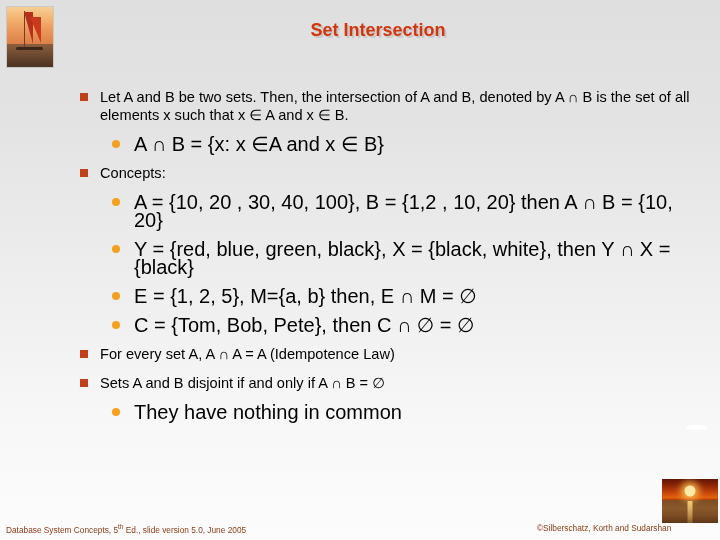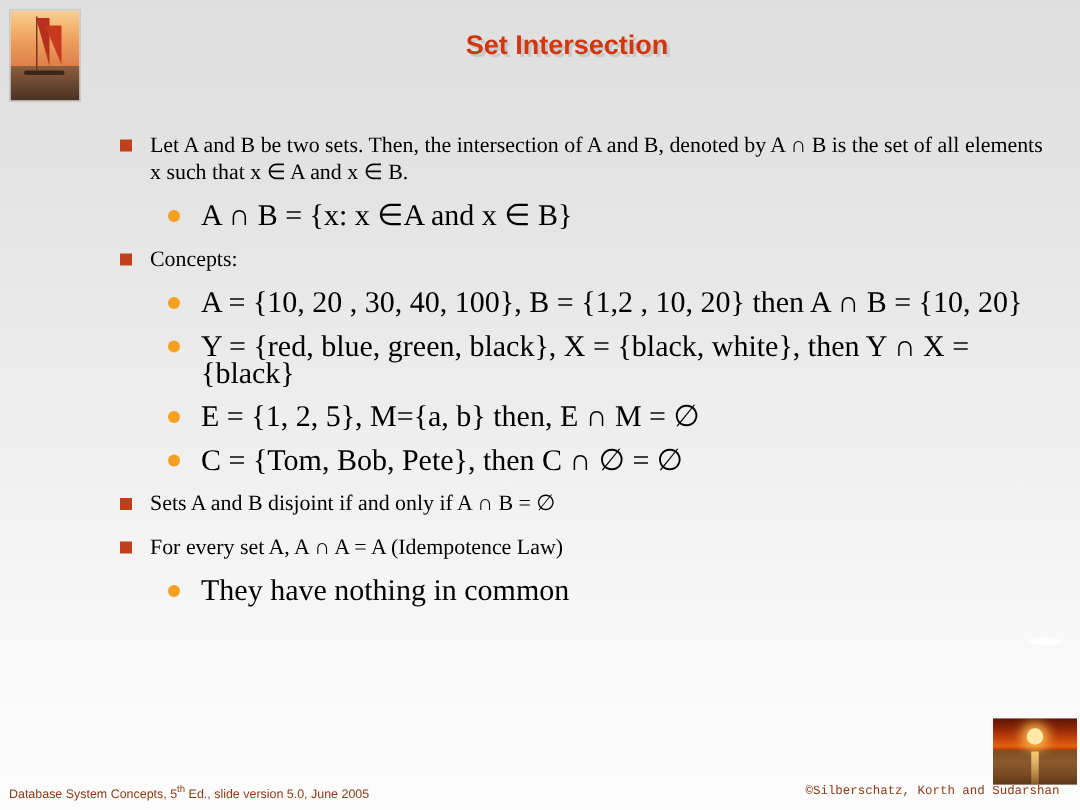--- a/index.html
+++ b/index.html
@@ -127,21 +127,21 @@
   }
   .lv2 > .mk {
     position: absolute;
     left: 36px;
     top: 5px;
     width: 8px;
     height: 8px;
     border-radius: 50%;
     background: #f5a01e;
   }
-  .txt { display: inline; font-family: Liberation Serif, serif; }
+  .txt { display: inline; }
 
   
   .sunset {
     position: absolute;
     left: 662px;
     top: 479px;
     width: 56px;
     height: 44px;
     overflow: hidden;
     background: #6b3a18;
@@ -177,21 +177,21 @@
     left: 0;
     top: 521px;
     width: 720px;
     height: 16px;
     font-size: 8.3px;
     color: #8a3b15;
     font-family: "Liberation Sans", sans-serif;
   }
   .f-left  { position: absolute; left: 6px;   top: 2px; white-space: nowrap; }
   .f-mid   { position: absolute; left: 360px; top: 2px; white-space: nowrap; margin-top: 16px; }
-  .f-right { position: absolute; left: 537px; top: 2px; white-space: nowrap; font-family: Liberation Mono, monospace; }
+  .f-right { position: absolute; left: 537px; top: 2px; white-space: nowrap; }
   .f-left sup { font-size: 6.4px; }
 
   .smudge {
     position: absolute;
     left: 686px; top: 425px;
     width: 22px; height: 5px;
     background: #ffffff;
     opacity: 0.9;
     border-radius: 40% 60% 50% 50%;
   }
@@ -244,26 +244,26 @@
       <span class="txt">E = {1, 2, 5}, M={a, b} then, E ∩ M = ∅</span>
     </div>
 
     <div class="bul lv2">
       <span class="mk"></span>
       <span class="txt">C = {Tom, Bob, Pete}, then C ∩ ∅ = ∅</span>
     </div>
 
     <div class="bul lv1">
       <span class="mk"></span>
+      <span class="txt">For every set A, A ∩ A = A (Idempotence Law)</span>
+    </div>
+
+    <div class="bul lv1">
+      <span class="mk"></span>
       <span class="txt">Sets A and B disjoint if and only if A ∩ B = ∅</span>
-    </div>
-
-    <div class="bul lv1">
-      <span class="mk"></span>
-      <span class="txt">For every set A, A ∩ A = A (Idempotence Law)</span>
     </div>
 
     <div class="bul lv2">
       <span class="mk"></span>
       <span class="txt">They have nothing in common</span>
     </div>
 
   </div>
 
   <div class="smudge"></div>

